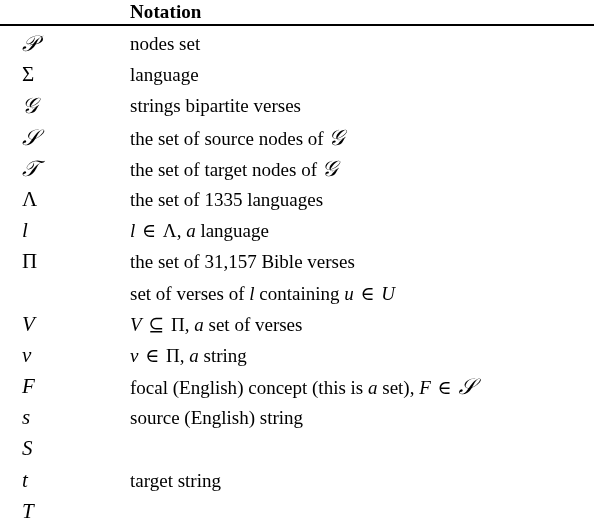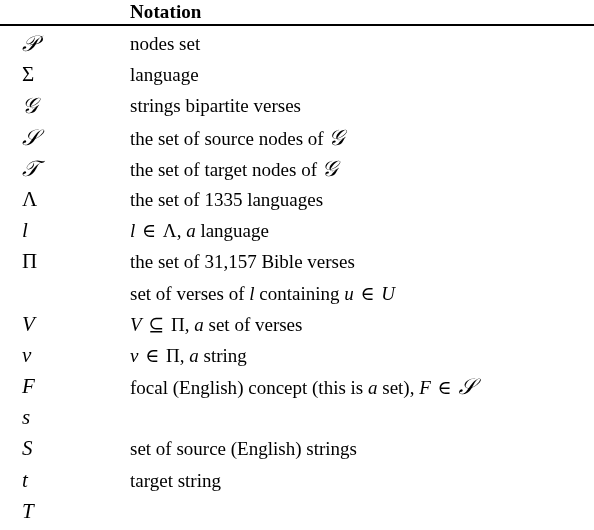--- a/index.html
+++ b/index.html
@@ -148,24 +148,24 @@
       <div class="row">
         <div class="sym"><span class="mi">v</span></div>
         <div class="desc"><span class="mi">v</span><span><span class="mgreek"> </span><span class="mop">∈</span><span class="mgreek"> </span><span class="mgreek">Π</span><span class="mgreek">,</span><span class="mgreek"> </span></span><span class="mi">a</span><span class="mgreek"> </span><span class="mgreek">string</span></div>
       </div>
       <div class="row">
         <div class="sym"><span class="mi">F</span></div>
         <div class="desc"><span class="mgreek">focal</span><span class="mgreek"> (</span><span class="mgreek">English</span><span class="mgreek">) </span><span class="mgreek">concept</span><span class="mgreek"> (</span><span class="mgreek">this</span><span class="mgreek"> </span><span class="mgreek">is</span><span class="mgreek"> </span><span class="mi">a</span><span class="mgreek"> </span><span class="mgreek">set</span><span class="mgreek">), </span><span class="mi">F</span><span><span class="mgreek"> </span><span class="mop">∈</span><span class="mgreek"> </span></span><span class="mcal">𝒮</span></div>
       </div>
       <div class="row">
         <div class="sym"><span class="mi">s</span></div>
+        <div class="desc"><span class="mgreek">source</span><span class="mgreek"> (</span><span class="mgreek">English</span><span class="mgreek">) </span><span class="mgreek">string</span></div>
       </div>
       <div class="row">
         <div class="sym"><span class="mi">S</span></div>
-        <div class="desc"><span class="mgreek">set</span><span class="mgreek"> </span><span class="mgreek">of</span><span class="mgreek"> </span><span class="mgreek">source</span><span class="mgreek"> (</span><span class="mgreek">English</span><span class="mgreek">) </span><span class="mgreek">strings</span></div>
       </div>
       <div class="row">
         <div class="sym"><span class="mi">t</span></div>
         <div class="desc"><span class="mgreek">target</span><span class="mgreek"> </span><span class="mgreek">string</span></div>
       </div>
       <div class="row">
         <div class="sym"><span class="mi">T</span></div>
       </div>
       <div class="row">
         <div class="sym"></div>

